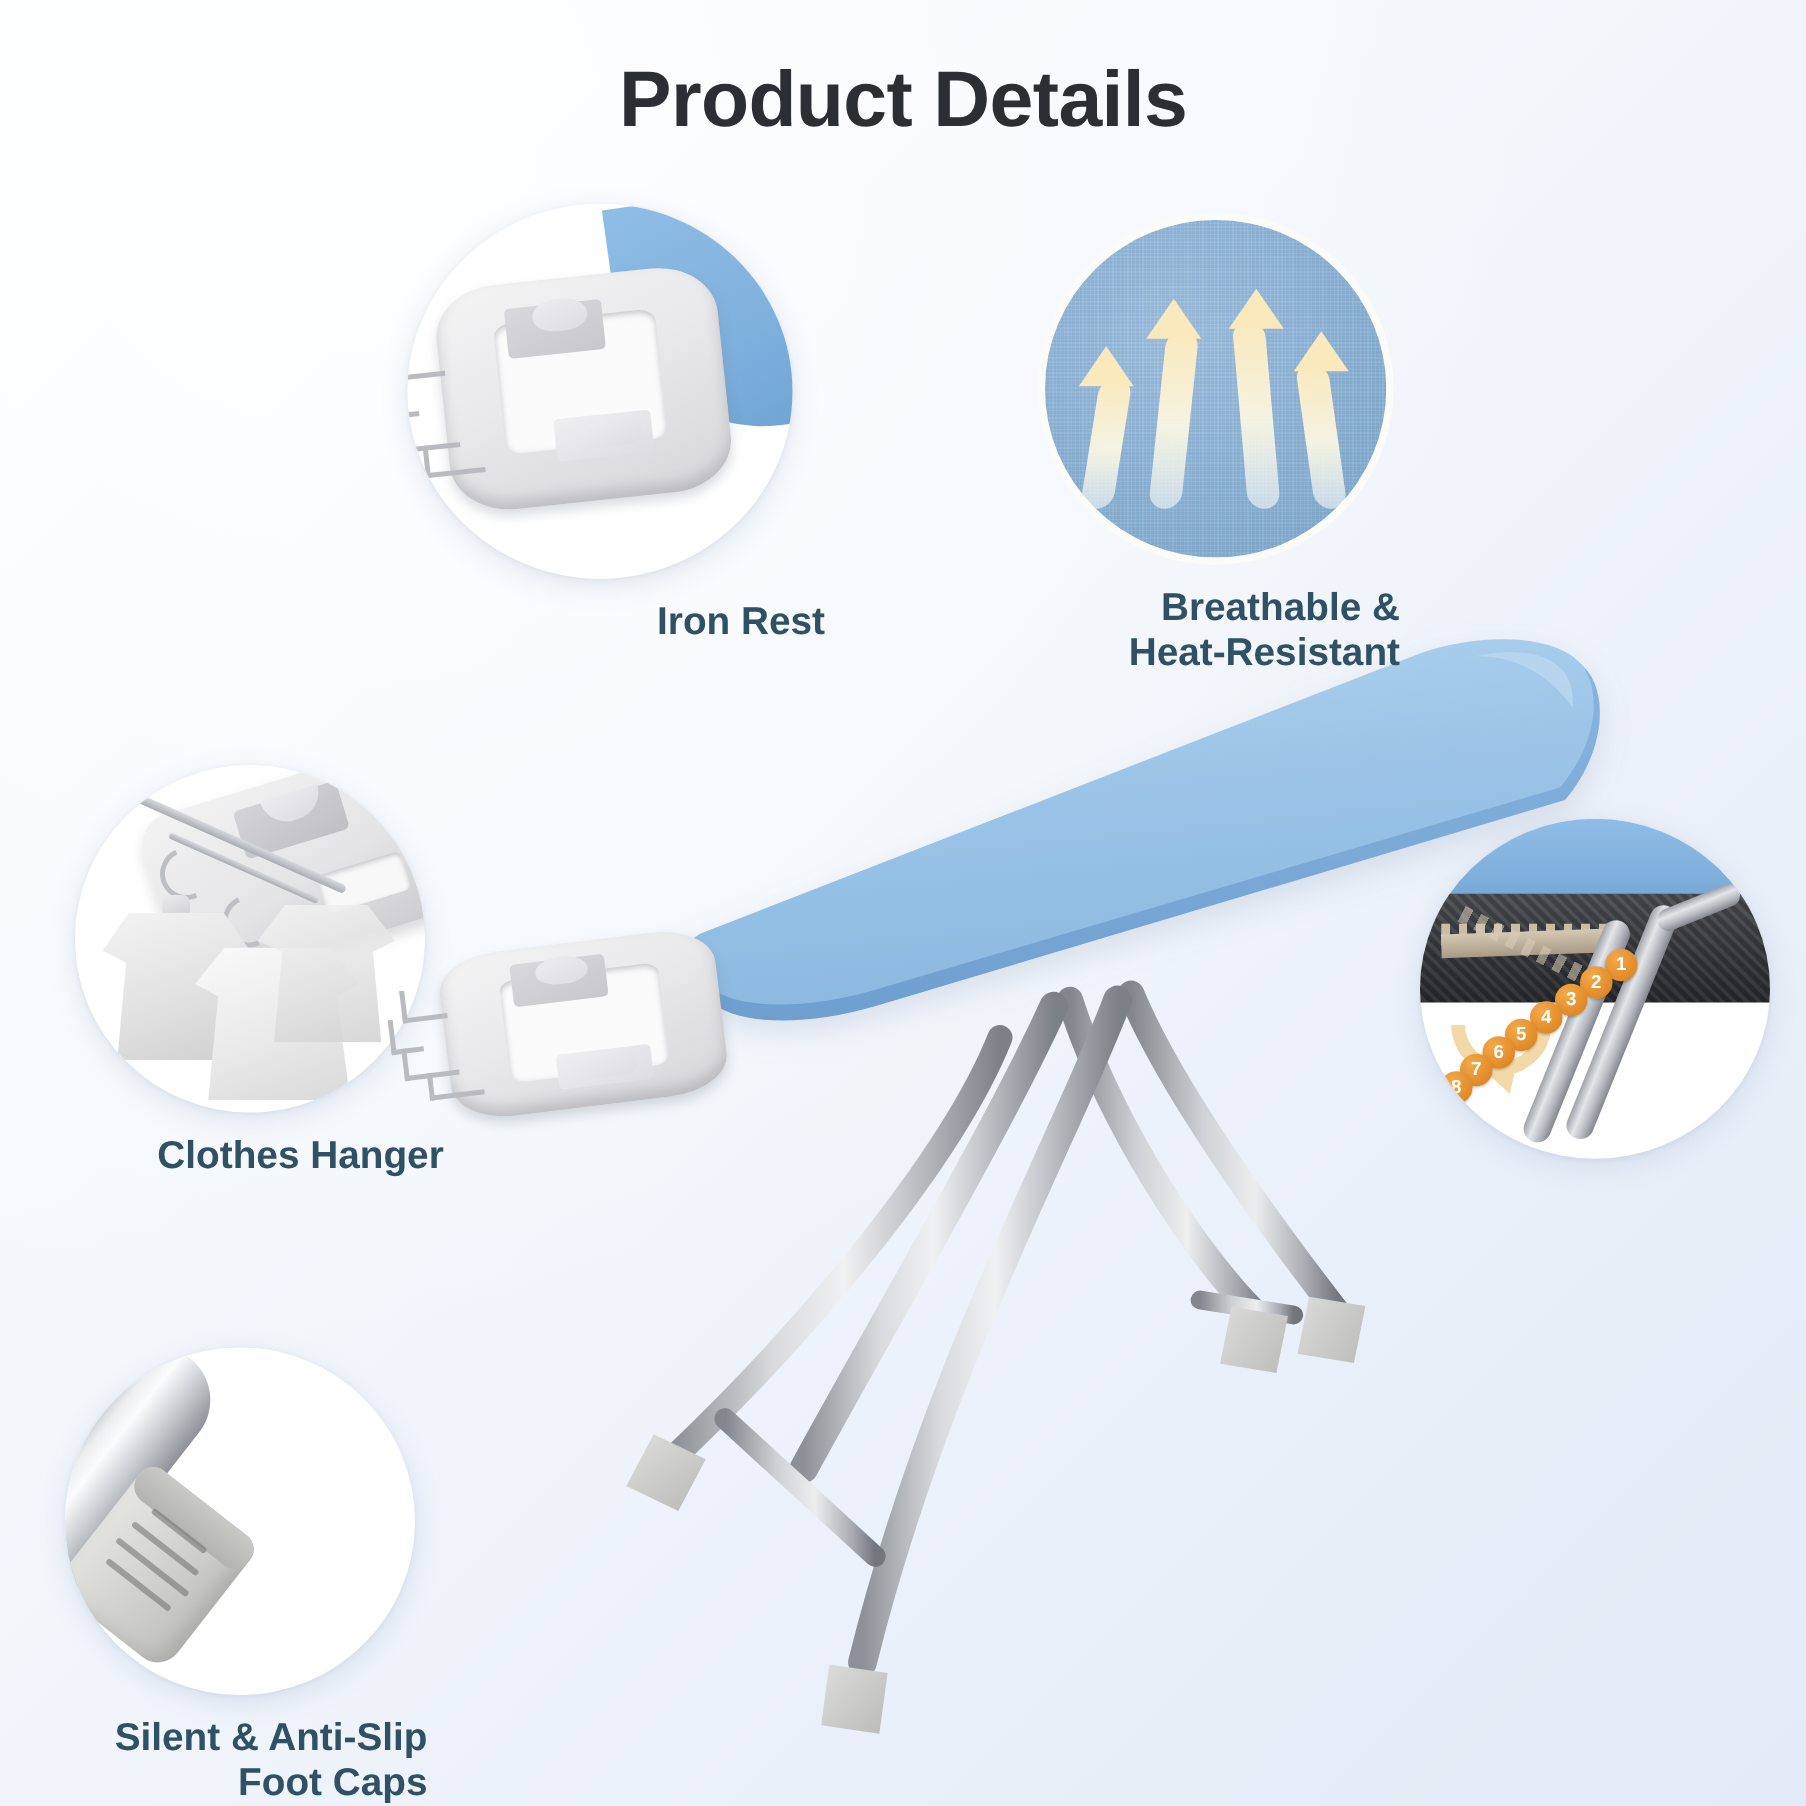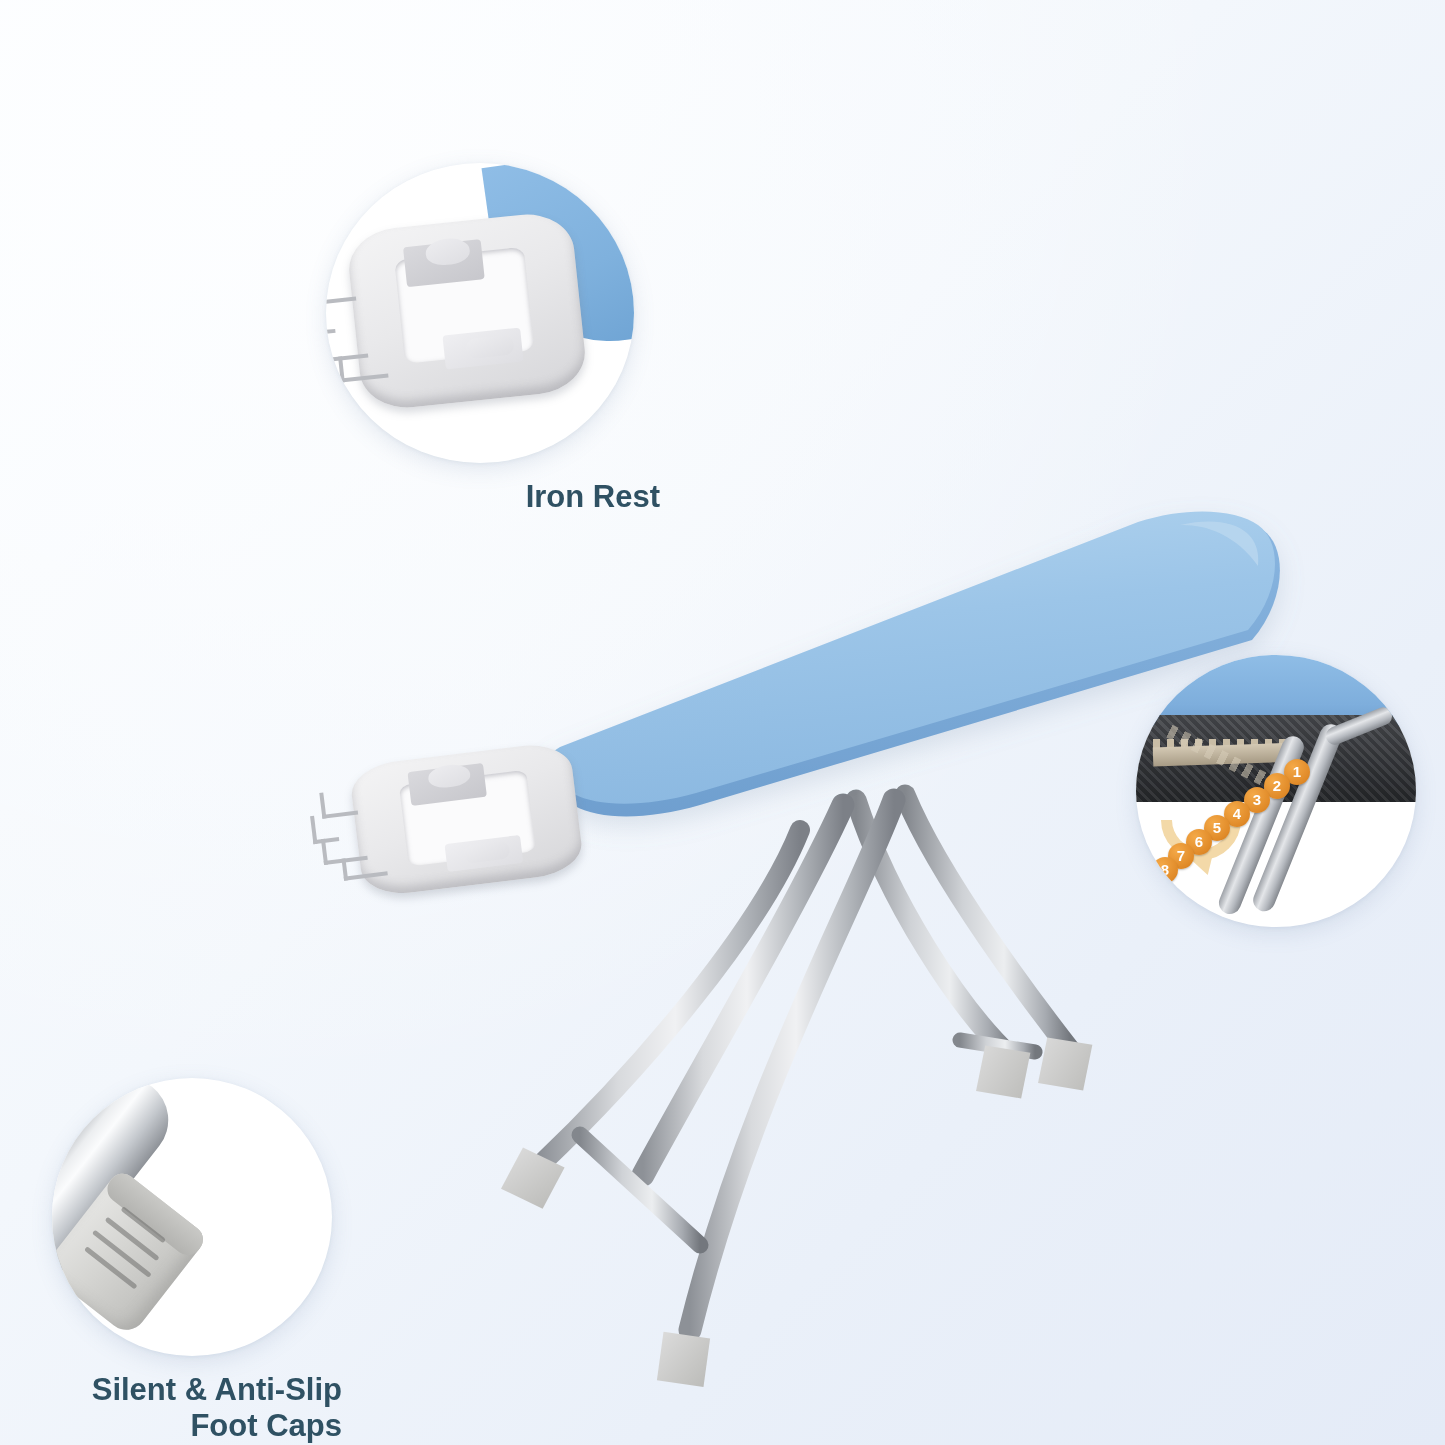--- a/index.html
+++ b/index.html
@@ -297,20 +297,21 @@
   }
 
   
   #product { position: absolute; left: 0; top: 0; width: 1445px; height: 1445px; }
 </style>
 </head>
 <body>
 
 <div id="canvas">
 
+  <div class="page-title">Product Details</div>
 
   <svg id="product" viewBox="0 0 1445 1445" xmlns="http://www.w3.org/2000/svg">
     <defs>
       <linearGradient id="boardTop" x1="0" y1="0" x2="0.25" y2="1">
         <stop offset="0%" stop-color="#b2d4ef"></stop>
         <stop offset="45%" stop-color="#9cc5e8"></stop>
         <stop offset="100%" stop-color="#8cb9e1"></stop>
       </linearGradient>
       <linearGradient id="boardEdge" x1="0" y1="0" x2="0" y2="1">
         <stop offset="0%" stop-color="#8ab6e0"></stop>
@@ -393,21 +394,84 @@
         <div class="tray-knob" style="left:108px; top:118px; width:48px; height:20px; border-radius:10px;"></div>
         <div class="wire" style="left:-34px; top:36px; width:34px; height:28px;"></div>
         <div class="wire" style="left:-48px; top:64px; width:24px; height:30px;"></div>
         <div class="wire" style="left:-40px; top:94px; width:46px; height:28px;"></div>
         <div class="wire" style="left:-20px; top:122px; width:44px; height:22px;"></div>
       </div>
     </div>
     <div class="feature-label">Iron Rest</div>
   </div>
 
-
+  <div class="feature" style="left:825px; top:170px; width:295px;">
+    <div class="bubble plain" style="width:285px; height:282px; margin:0 auto; background:transparent; box-shadow:none;">
+      <div class="breath-bg"></div>
+      <div style="position:absolute; inset:0;">
+        <div class="arrow" style="left:42px;">
+          <div class="stem" style="height:104px; transform:skewX(-9deg);"></div>
+          <div class="head" style="bottom:98px;"></div>
+        </div>
+        <div class="arrow" style="left:96px;">
+          <div class="stem" style="height:142px; transform:skewX(-6deg);"></div>
+          <div class="head" style="bottom:136px;"></div>
+        </div>
+        <div class="arrow" style="left:162px;">
+          <div class="stem" style="height:150px; transform:skewX(5deg);"></div>
+          <div class="head" style="bottom:144px;"></div>
+        </div>
+        <div class="arrow" style="left:214px;">
+          <div class="stem" style="height:116px; transform:skewX(8deg);"></div>
+          <div class="head" style="bottom:110px;"></div>
+        </div>
+      </div>
+    </div>
+    <div class="feature-label">Breathable &amp;
+Heat-Resistant</div>
+  </div>
+
+  <div class="feature" style="left:45px; top:612px; width:310px;">
+    <div class="bubble" style="width:280px; height:278px; margin:0 auto;">
+      <div style="position:absolute; inset:0;">
+
+        <div style="position:absolute; left:62px; top:6px; width:260px; height:140px;
+                    border-radius:26px;
+                    background:linear-gradient(165deg,#f3f3f4 0%,#e4e4e6 55%,#c9c9cd 100%);
+                    transform:rotate(-17deg);
+                    box-shadow:0 6px 10px rgba(130,130,140,0.3);"></div>
+        <div style="position:absolute; left:130px; top:24px; width:86px; height:40px;
+                    background:linear-gradient(160deg,#d4d4d8,#bfbfc4); border-radius:5px;
+                    transform:rotate(-17deg);"></div>
+        <div style="position:absolute; left:150px; top:22px; width:48px; height:22px;
+                    background:linear-gradient(160deg,#ededf0,#dcdce0); border-radius:0 0 24px 24px;
+                    transform:rotate(-17deg);"></div>
+        <div style="position:absolute; left:196px; top:78px; width:70px; height:32px;
+                    background:#f8f8f9; border-radius:6px; transform:rotate(-17deg);
+                    box-shadow:inset 0 2px 4px rgba(150,150,158,0.5);"></div>
+
+        <div class="ch-bar" style="left:44px; top:60px; width:180px; transform:rotate(24deg);"></div>
+        <div class="ch-bar" style="left:70px; top:80px; width:130px; transform:rotate(24deg); height:5px;"></div>
+
+        <div class="ch-hook" style="left:68px; top:66px; transform:rotate(200deg);"></div>
+        <div class="ch-hook" style="left:118px; top:104px; transform:rotate(200deg);"></div>
+        <div class="ch-peg" style="left:70px; top:104px;"></div>
+        <div class="ch-peg" style="left:122px; top:146px;"></div>
+
+        <div class="ch-cloth" style="left:22px; top:118px; width:118px; height:118px;
+             clip-path: polygon(18% 0%, 82% 0%, 100% 26%, 86% 34%, 92% 100%, 10% 100%, 16% 34%, 0% 26%);"></div>
+        <div class="ch-cloth" style="left:96px; top:146px; width:132px; height:122px;
+             clip-path: polygon(18% 0%, 82% 0%, 100% 24%, 86% 32%, 94% 100%, 8% 100%, 14% 32%, 0% 24%);
+             background:linear-gradient(160deg,#fafafa 0%,#eaeaea 55%,#d8d8d8 100%);"></div>
+        <div class="ch-cloth" style="left:146px; top:112px; width:110px; height:110px; opacity:0.85;
+             clip-path: polygon(20% 0%, 80% 0%, 100% 26%, 84% 34%, 90% 100%, 12% 100%, 18% 34%, 0% 26%);"></div>
+      </div>
+    </div>
+    <div class="feature-label">Clothes Hanger</div>
+  </div>
 
   <div class="feature" style="left:1126px; top:655px; width:300px;">
     <div class="bubble" style="width:280px; height:272px; margin:0 auto;">
       <div style="position:absolute; inset:0;">
         <div class="sl-blue"></div>
         <div class="sl-dark"></div>
         <div class="sl-railteeth"></div>
         <div class="sl-rail"></div>
         <div class="sl-ghostrail"></div>
 

